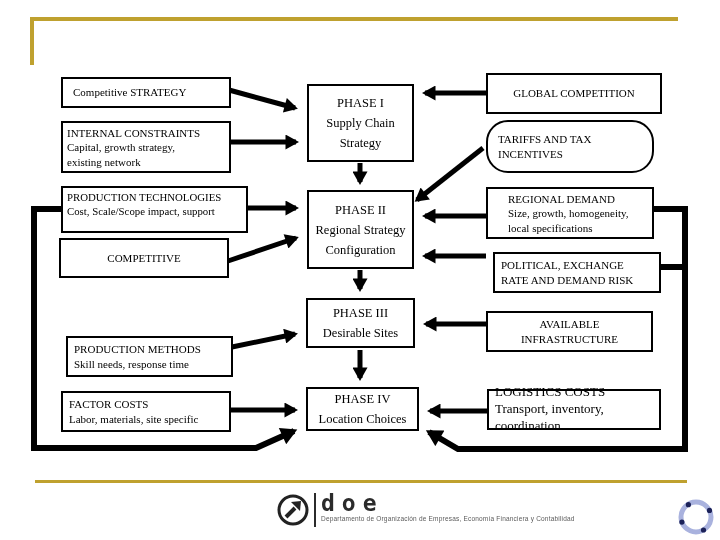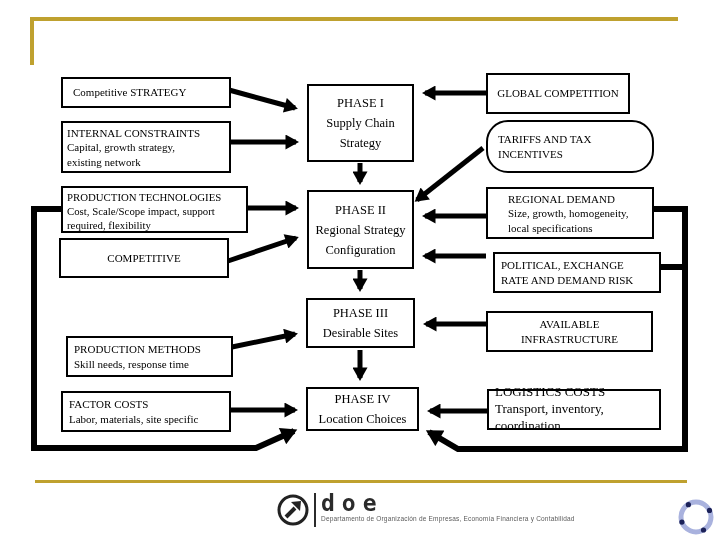--- a/index.html
+++ b/index.html
@@ -77,21 +77,20 @@
 
   <div class="box" style="left:61px;top:121px;width:170px;height:52px;padding:3px 3px 3px 4px;">
     <span>INTERNAL CONSTRAINTS</span>
     <span>Capital, growth strategy,</span>
     <span>existing network</span>
   </div>
 
   <div class="box" style="left:61px;top:186px;width:187px;height:47px;padding:2px 2px 2px 4px;font-size:10.8px;">
     <span>PRODUCTION TECHNOLOGIES</span>
     <span>Cost, Scale/Scope impact, support</span>
-    <span>required, flexibility</span>
   </div>
 
   <div class="box vcenter hcenter" style="left:59px;top:238px;width:170px;height:40px;">
     <span>COMPETITIVE</span>
   </div>
 
   <div class="box vcenter" style="left:66px;top:336px;width:167px;height:41px;padding-left:6px;">
     <span>PRODUCTION METHODS</span>
     <span>Skill needs, response time</span>
   </div>
@@ -116,21 +115,21 @@
   <div class="box vcenter hcenter phase" style="left:306px;top:298px;width:109px;height:50px;">
     <span>PHASE III</span>
     <span>Desirable Sites</span>
   </div>
 
   <div class="box vcenter hcenter phase" style="left:306px;top:387px;width:113px;height:44px;">
     <span>PHASE IV</span>
     <span>Location Choices</span>
   </div>
 
-  <div class="box vcenter hcenter" style="left:486px;top:73px;width:144px;height:41px;">
+  <div class="box vcenter hcenter" style="left:486px;top:73px;width:176px;height:41px;">
     <span>GLOBAL COMPETITION</span>
   </div>
 
   <div class="box vcenter" style="left:486px;top:120px;width:168px;height:53px;padding-left:10px;border-radius:22px;">
     <span>TARIFFS AND TAX</span>
     <span>INCENTIVES</span>
   </div>
 
   <div class="box" style="left:486px;top:187px;width:168px;height:52px;padding:3px 3px 3px 20px;">
     <span>REGIONAL DEMAND</span>

